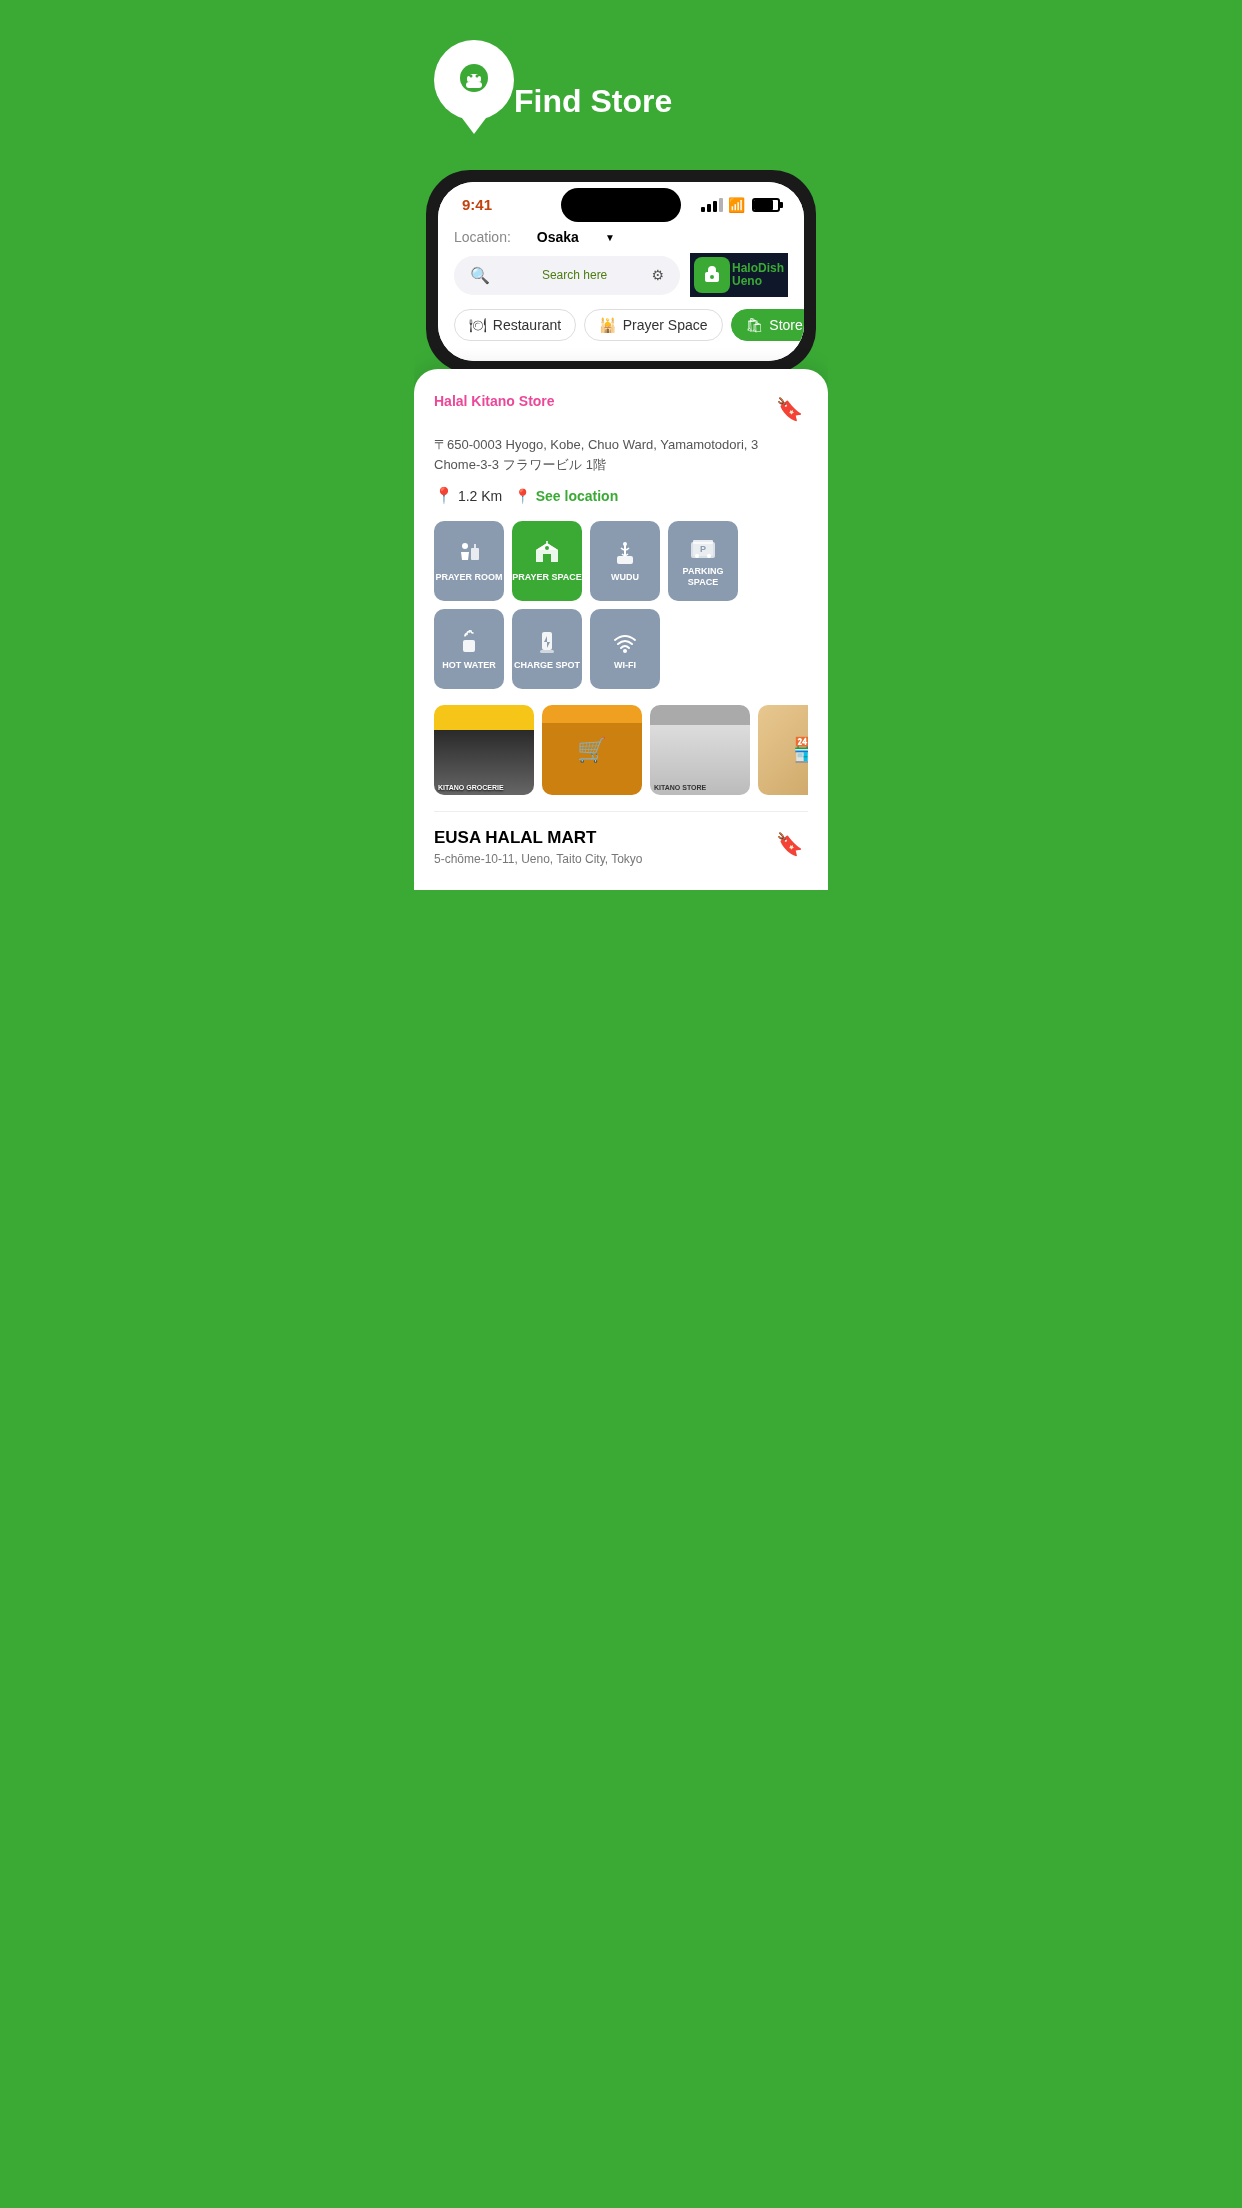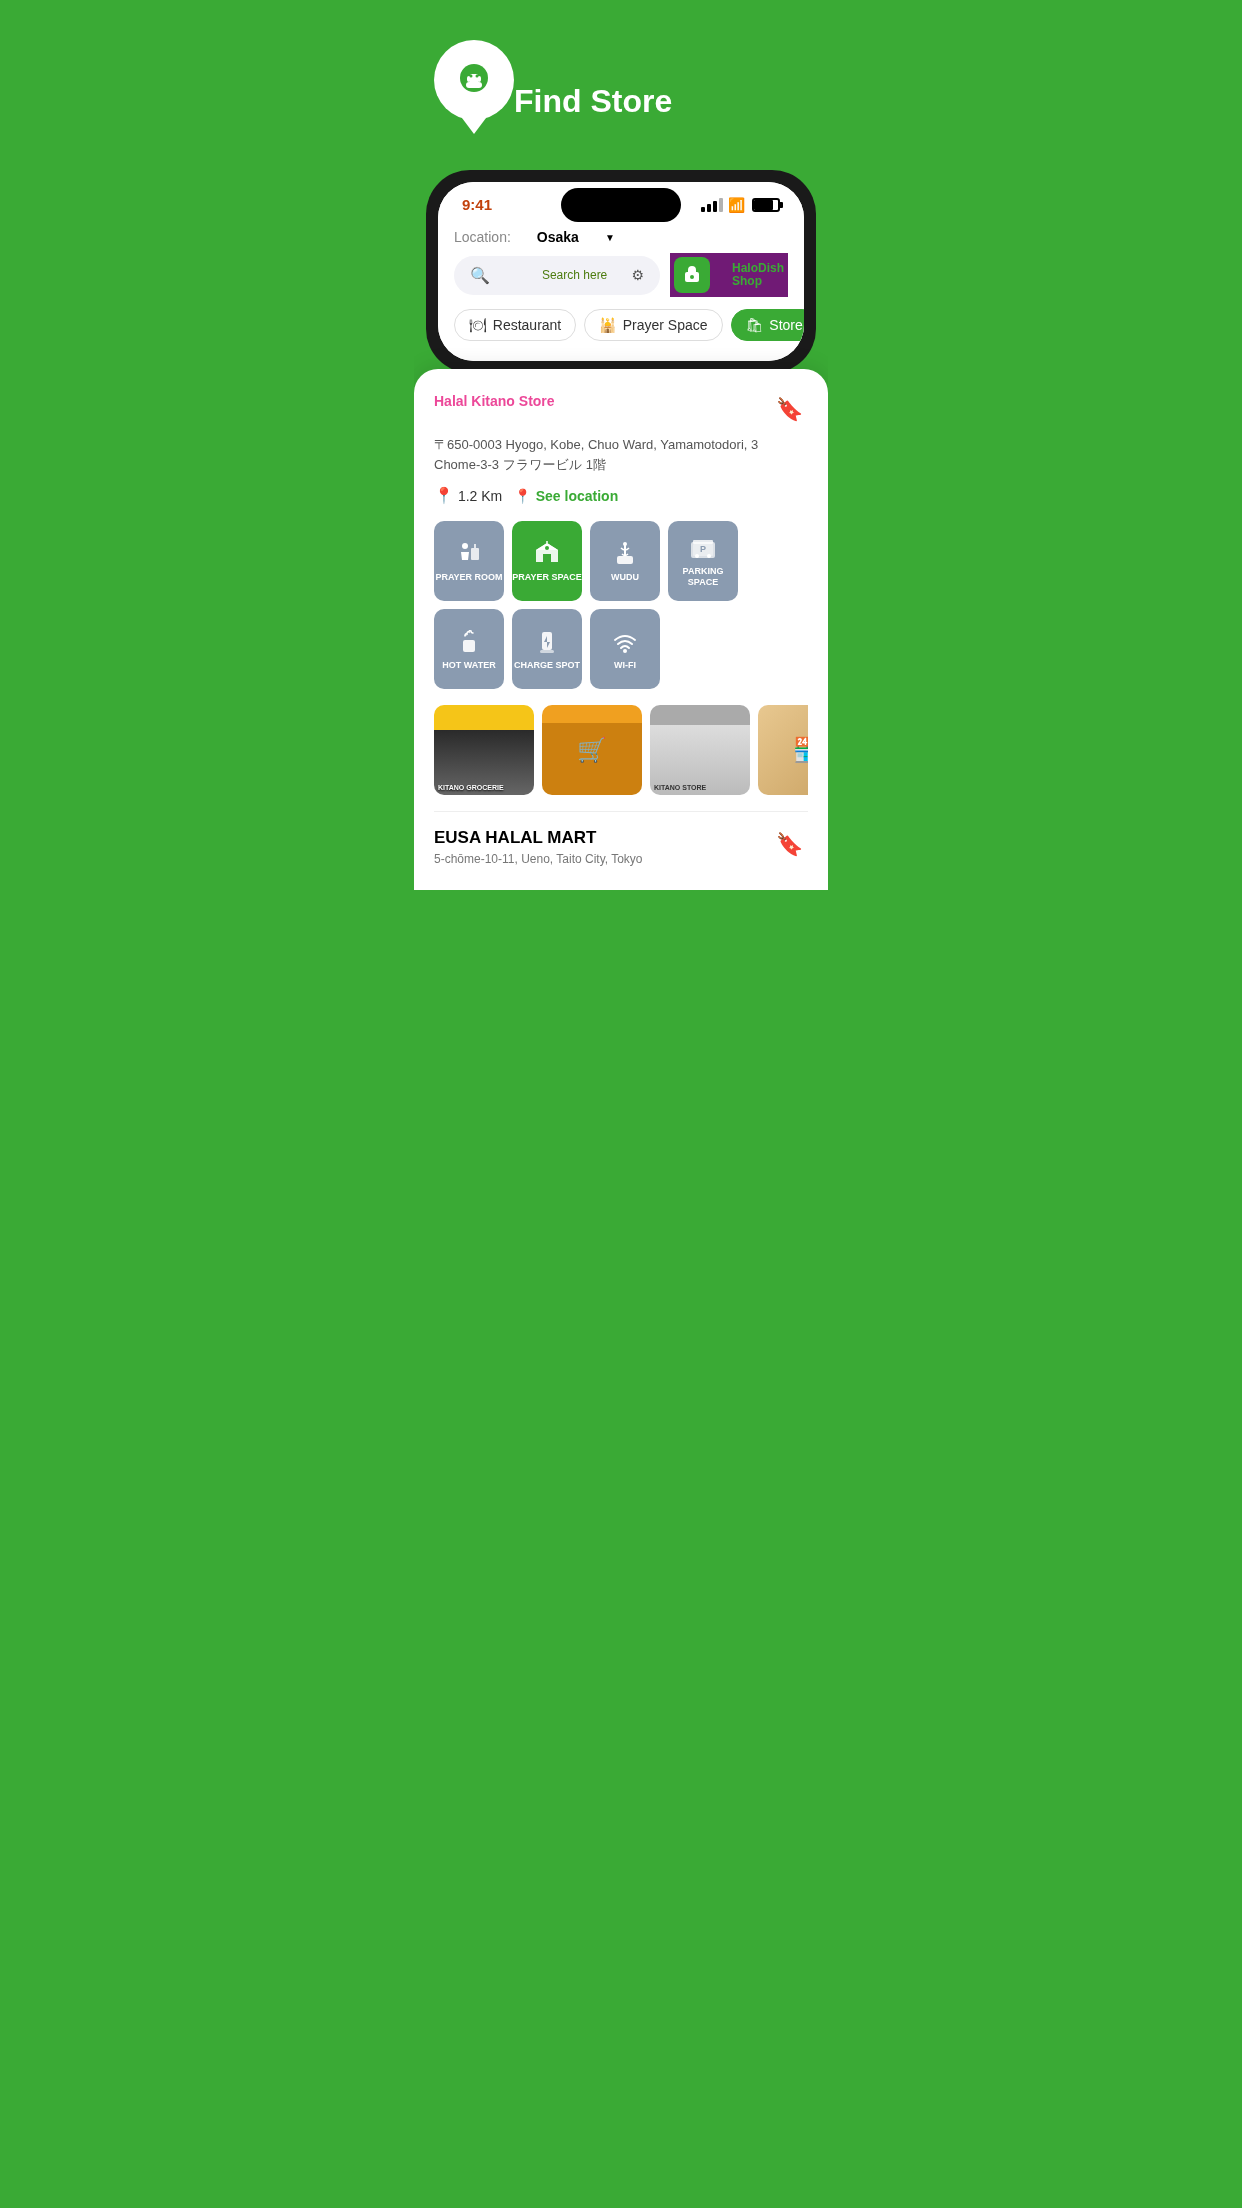--- a/index.html
+++ b/index.html
@@ -151,22 +151,22 @@
     }
 
     .filter-icon {
       color: #555;
       font-size: 14px;
     }
 
     .halodish-btn {
       display: flex;
       align-items: center;
-      gap: 22px;
-      background: #701a75;
+      gap: 2px;
+      background: #0f172a;
       border: none;
       cursor: pointer;
       padding: 4px;
     }
 
     .halodish-icon {
       width: 36px;
       height: 36px;
       background: #3aaa35;
       border-radius: 8px;
@@ -477,21 +477,21 @@
           <button class="halodish-btn">
             <div class="halodish-icon">
               <svg width="22" height="22" viewBox="0 0 22 22" fill="white">
                 <rect x="4" y="8" width="14" height="10" rx="2"></rect>
                 <path d="M7 8V6a4 4 0 0 1 8 0v2"></path>
                 <circle cx="11" cy="13" r="2" fill="#3aaa35"></circle>
               </svg>
             </div>
             <div class="halodish-text">
               <span class="halodish-name">HaloDish</span>
-              <span class="halodish-name">Shop</span>
+              <span class="halodish-name">Ueno</span>
             </div>
           </button>
         </div>
 
         <div class="category-tabs">
           <button class="cat-tab">
             <span>🍽</span>
             <span>Restaurant</span>
           </button>
           <button class="cat-tab">

